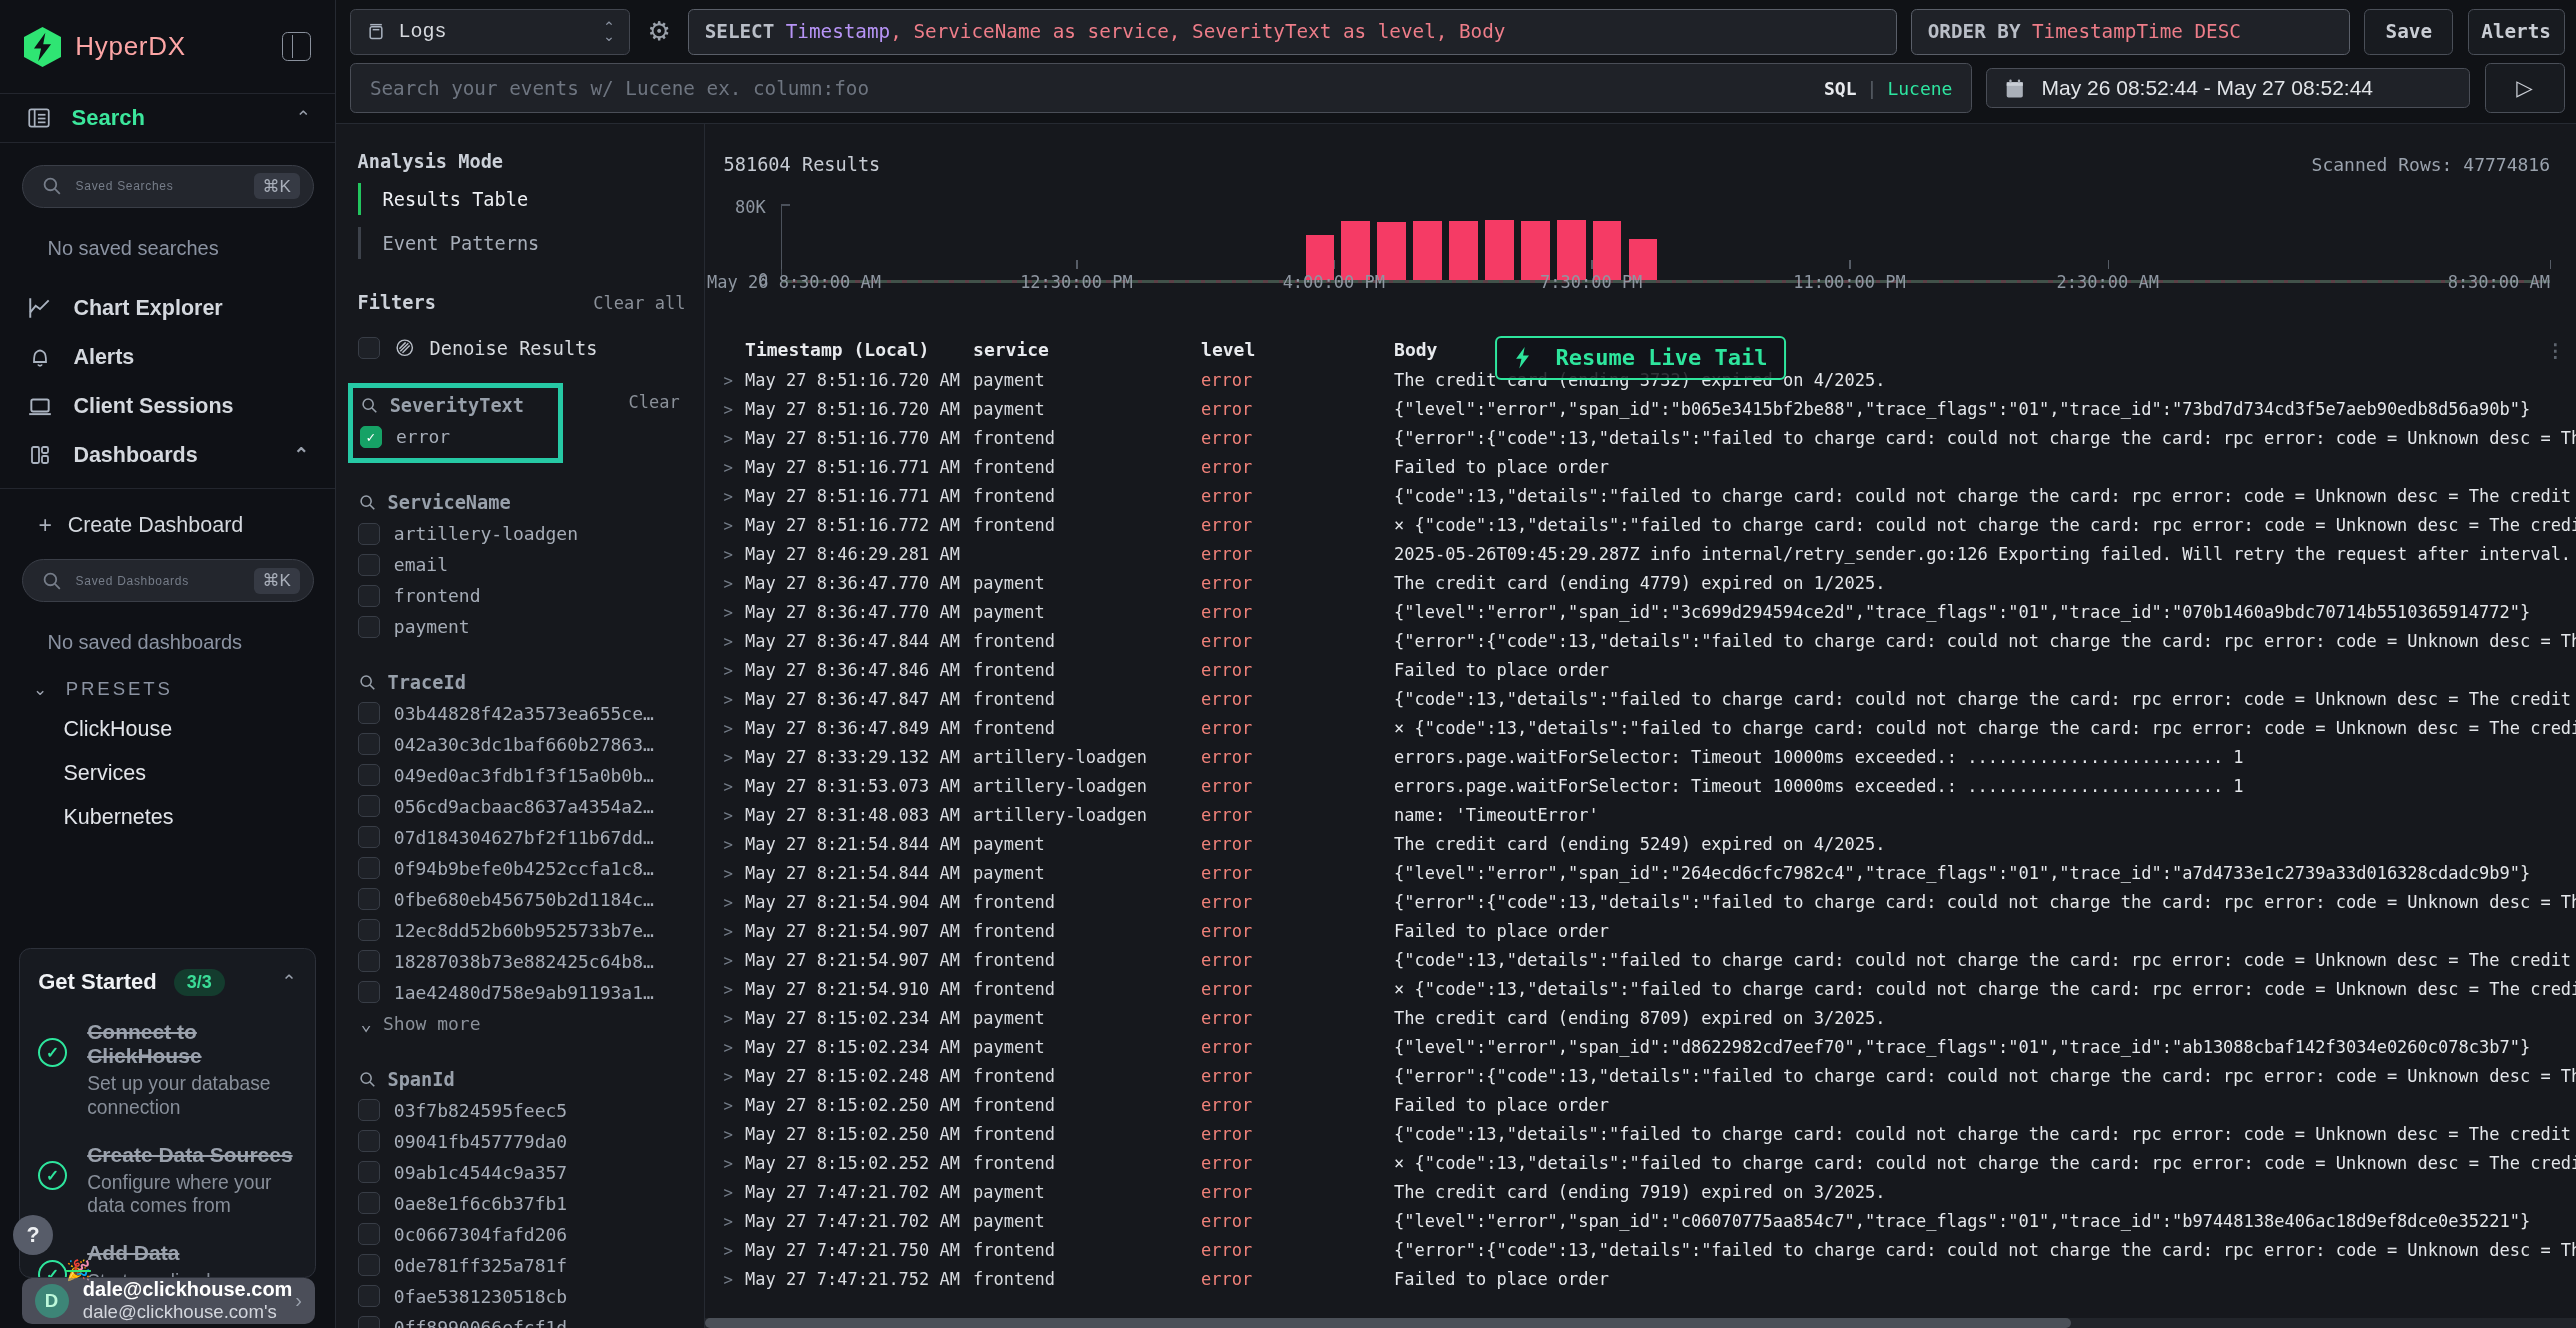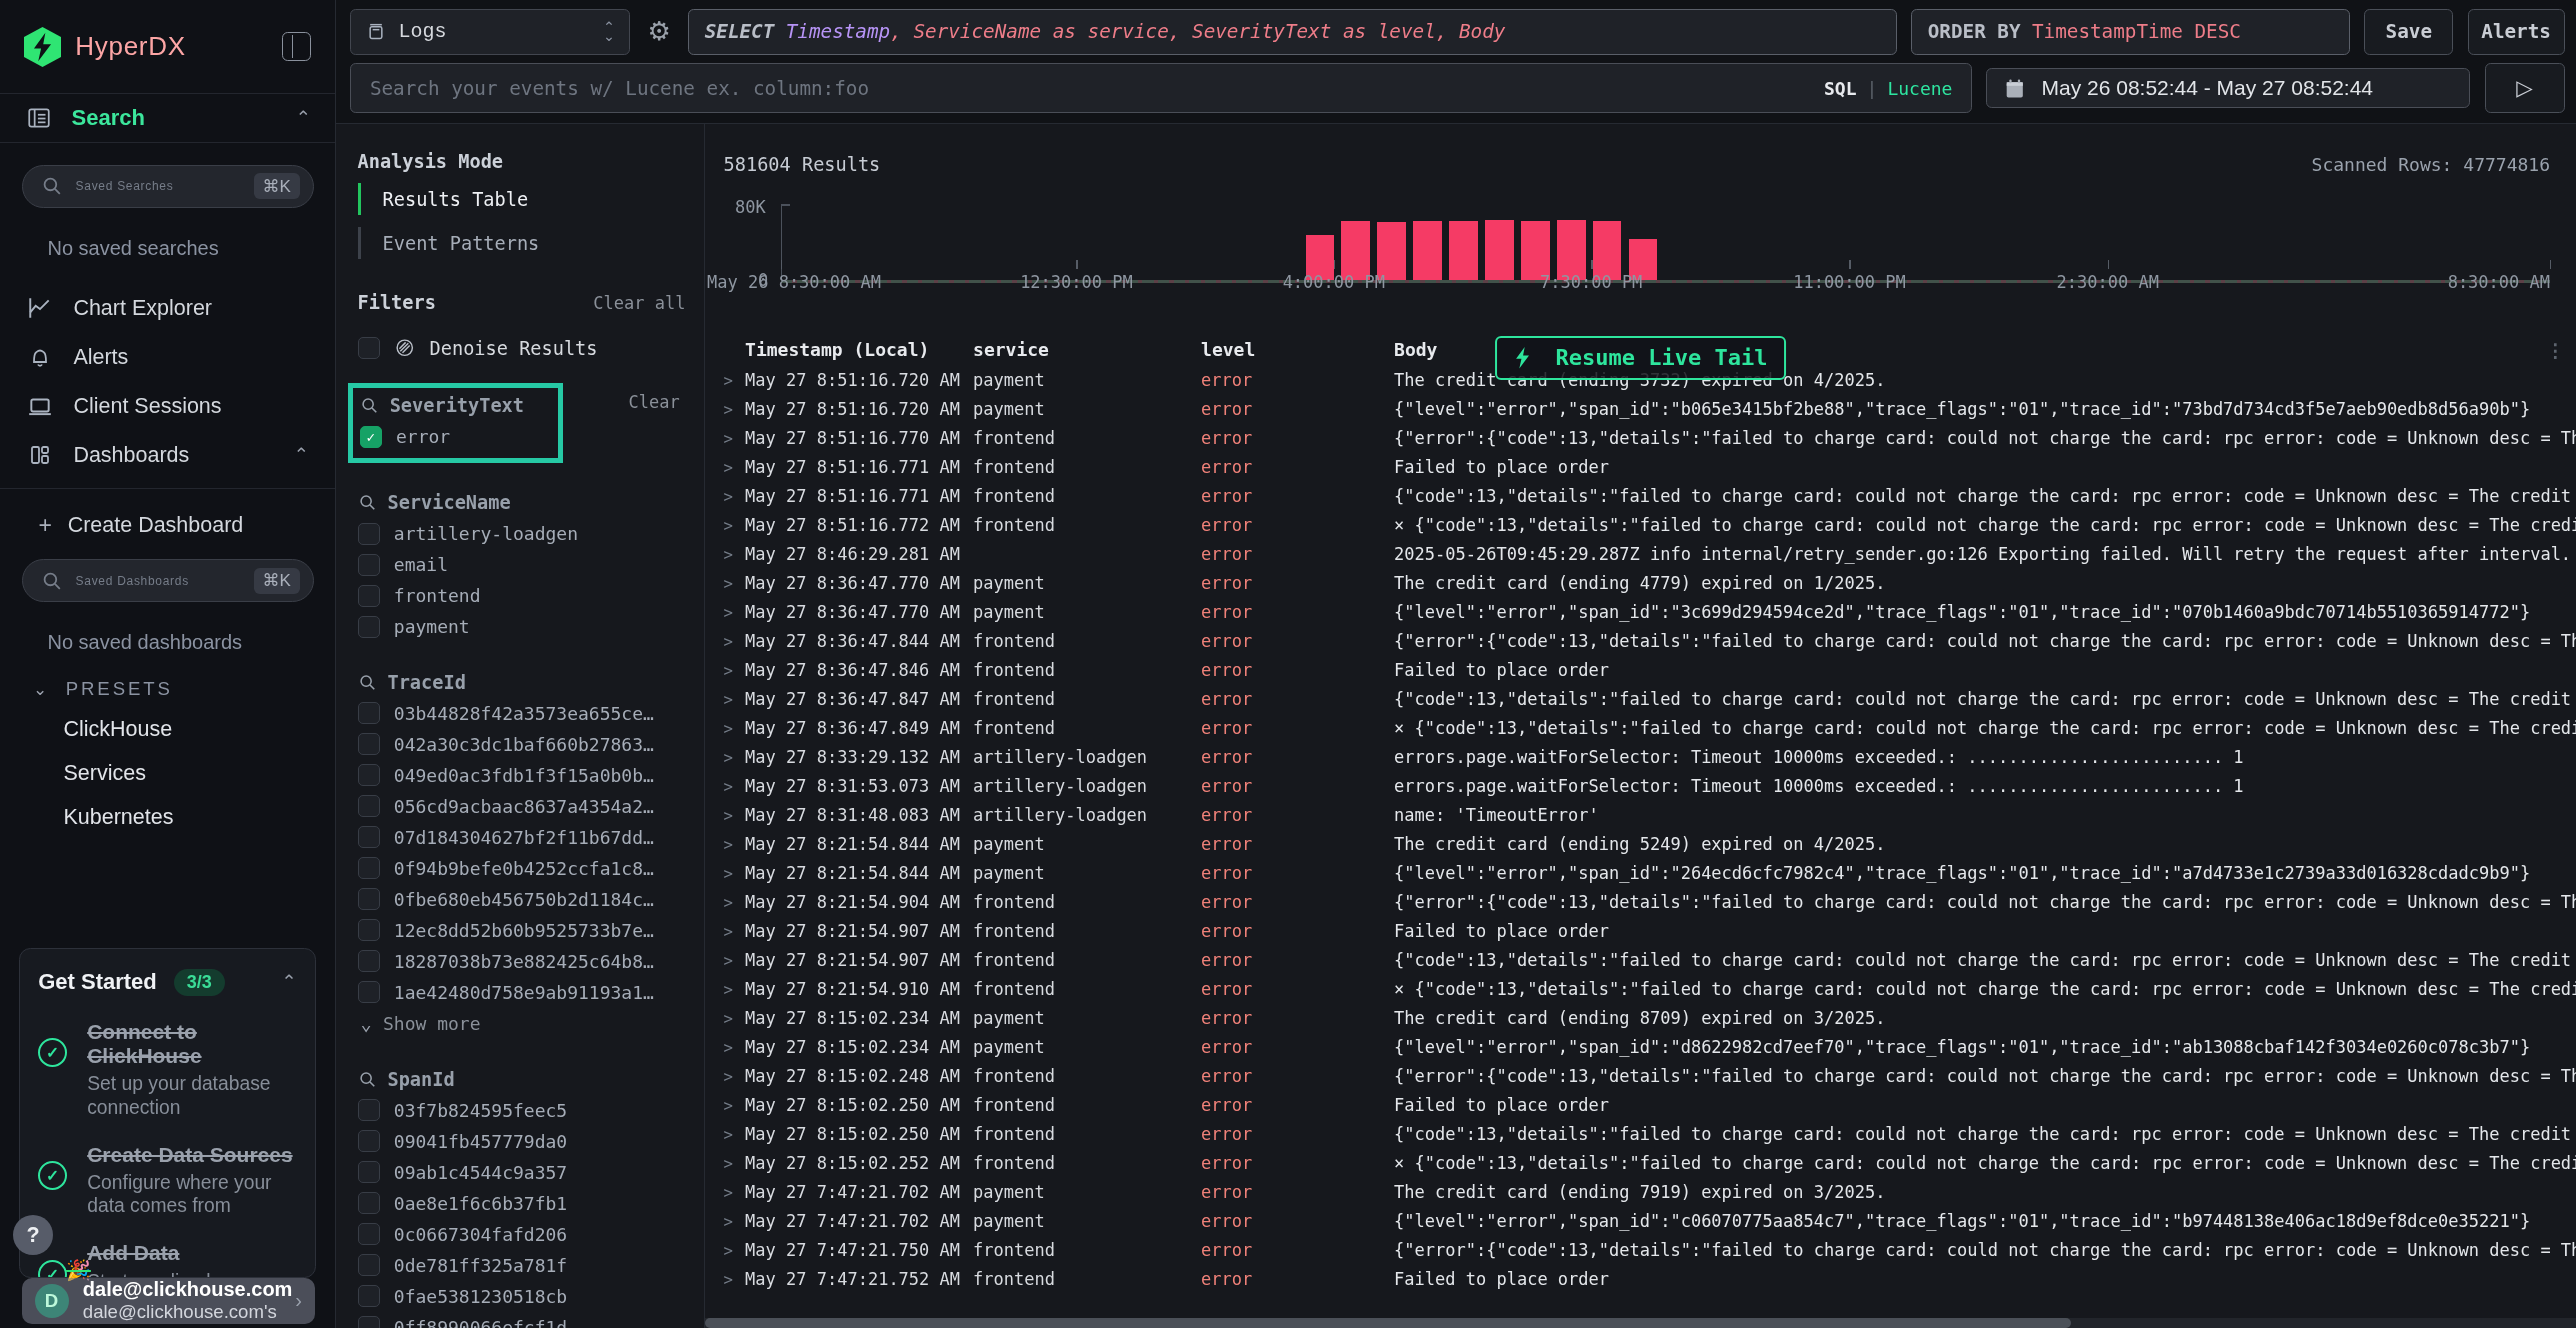--- a/index.html
+++ b/index.html
@@ -18,21 +18,21 @@
   .collapse-btn::before { content:""; position:absolute; left:8.6px; top:2.1px; bottom:2.1px; width:1.4px; background:#8a919d; }
   .search-row { height:49px; display:flex; align-items:center; padding:0 24px; border-bottom:0.7px solid #23262e; }
   .search-row .nav-ico { margin-right:18.6px; }
   .search-label { color:#3ce69c; font-weight:bold; font-size:22px; flex:1; }
   .chev { color:#9aa1ad; font-size:18.6px; }
   .side-body { padding:21.5px 21.5px 0 21.5px; }
   .pill-input { height:43px; background:#23262d; border:0.7px solid #3a3e47; border-radius:21.5px; display:flex; align-items:center; padding:0 13px 0 18.6px; }
   .pill-input .ph { color:#767d89; font-size:12px; flex:1; margin-left:13px; letter-spacing:0.7px; }
   .kbd { background:#363a44; color:#aab0bb; border-radius:5.7px; font-size:17px; padding:2.9px 8.6px; }
   .muted-line { color:#8b93a2; font-size:20px; margin:29px 0 24px 26px; }
-  .nav-item { display:flex; align-items:center; height:49px; padding:0 4.3px; }
+  .nav-item { display:flex; align-items:center; height:49px; padding:0 4.3px;font-weight:bold; }
   .nav-ico { width:29px; flex:none; display:flex; justify-content:center; }
   .nav-item .lbl { font-size:21.5px; color:#d4d8de; margin-left:18.6px; flex:1; }
   .side-div { border-top:0.7px solid #23262e; margin:8.6px -21.5px 0 -21.5px; }
   .indent-item { display:flex; align-items:center; height:46px; margin-left:17px; font-size:21.5px; color:#d4d8de; }
   .indent-item .plus { color:#aab0bb; margin-right:15.7px; font-size:23px; }
   .presets-row { display:flex; align-items:center; margin:24px 0 7.2px 11.4px; color:#8b93a2; font-size:18.6px; letter-spacing:2.9px; }
   .presets-row .chev { margin-right:15.7px; font-size:17px; }
   .preset-item { height:44px; display:flex; align-items:center; margin-left:42px; font-size:21.5px; color:#e2e5ea; }
   .team-row { display:flex; align-items:center; margin:107px 0 0 4.3px; height:46px; }
   .gear-glyph { font-size:24px; color:#9aa1ab; }
@@ -58,21 +58,21 @@
 
   
   .content { flex:1; display:flex; flex-direction:column; min-width:0; }
   .topbar { background:#101216; border-bottom:0.7px solid #262a32; padding:8.6px 11.4px 10px 14.3px; display:flex; flex-direction:column; gap:8.6px; flex:none; }
   .tb-row { display:flex; align-items:center; gap:14.3px; }
   .ctl { background:#1f2228; border:0.7px solid #42464f; border-radius:5.7px; height:46px; display:flex; align-items:center; }
   .src-select { width:280px; padding:0 14.3px; }
   .src-select .lbl { font-size:20px; color:#d6d9de; margin-left:13px; flex:1;font-family:Liberation Mono, monospace; }
   .updown { display:flex; flex-direction:column; line-height:0.62; color:#8b93a2; font-size:14.3px; }
   .gear-btn { font-size:26px; color:#9aa1ab; padding:0 2.9px; }
-  .query-input { flex:1; border-color:#5a5f69; padding:0 15.7px; font-size:19.3px; white-space:nowrap; overflow:hidden;font-style:italic; }
+  .query-input { flex:1; border-color:#5a5f69; padding:0 15.7px; font-size:19.3px; white-space:nowrap; overflow:hidden; }
   .kw { color:#b9bec7; font-weight:bold; margin-right:11.4px; }
   .q-purple { color:#b794f6; }
   .q-pink { color:#ee7d89; }
   .orderby-input { width:439px; border-color:#5a5f69; padding:0 15.7px; font-size:19.3px; white-space:nowrap; overflow:hidden; }
   .btn { background:#181b20; border:0.7px solid #4a4f58; border-radius:5.7px; height:46px; display:flex; align-items:center; justify-content:center; font-size:19.3px; font-weight:bold; color:#c9cdd4; }
   .save-btn { width:89px; }
   .alerts-btn { width:97px; }
   .search-input { flex:1; height:50px; padding:0 18.6px; border-color:#4a4e57; }
   .search-input .ph { color:#6e7580; font-size:19.3px; flex:1; }
   .lang-toggle { display:flex; align-items:center; gap:10px; font-size:18px; }

